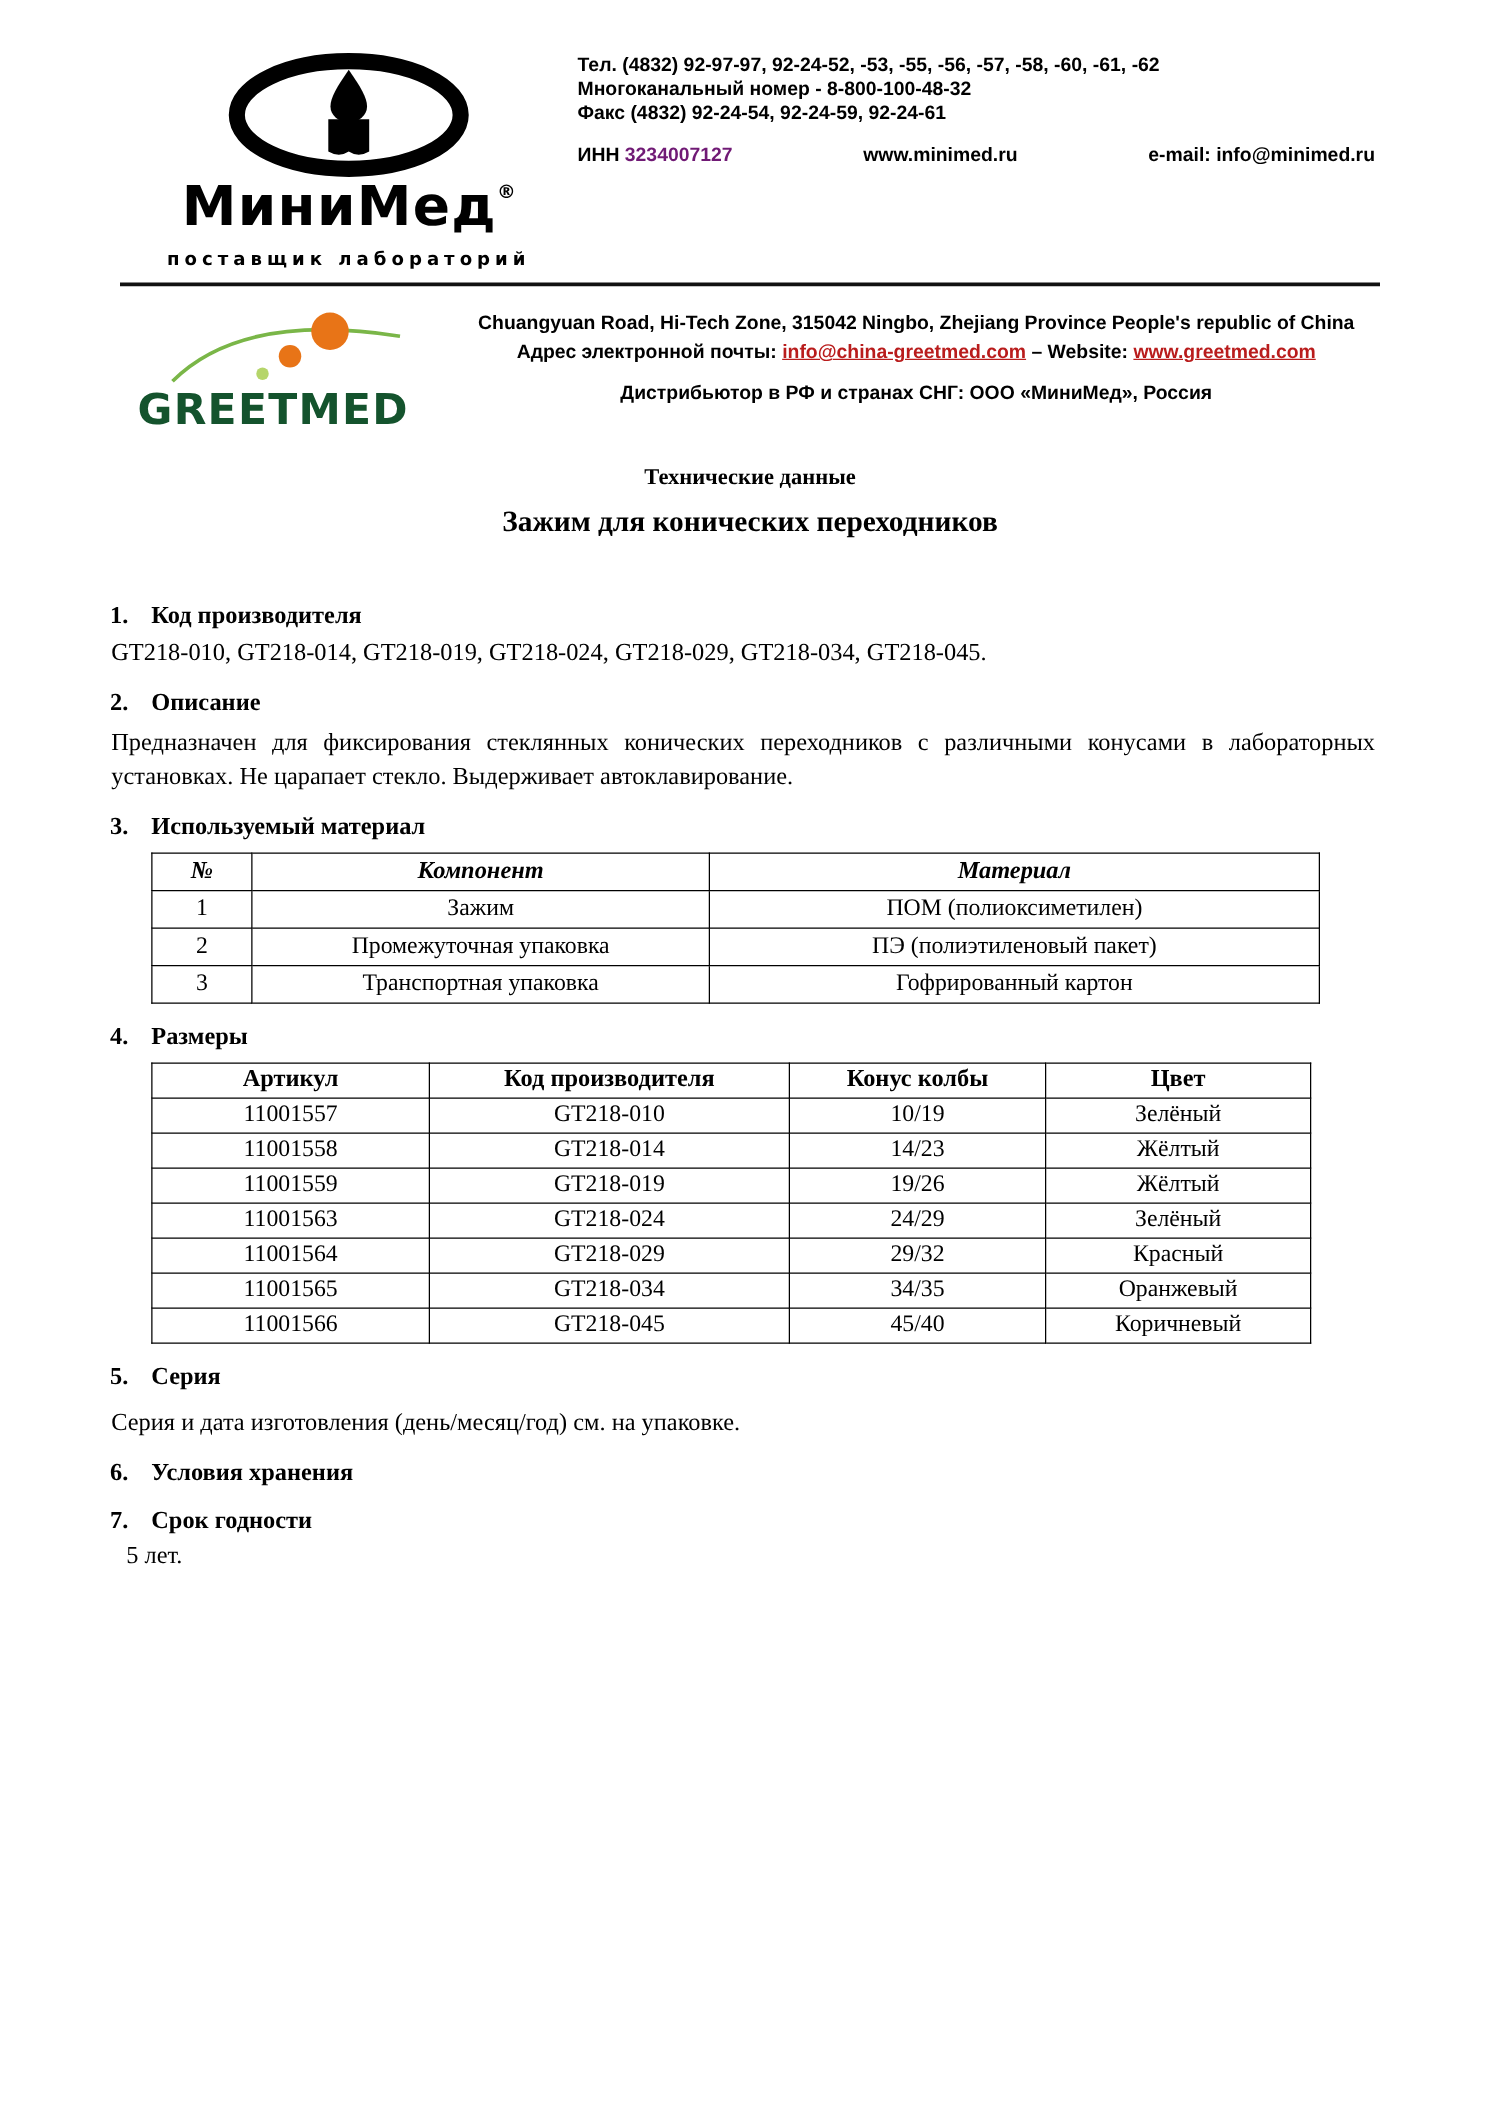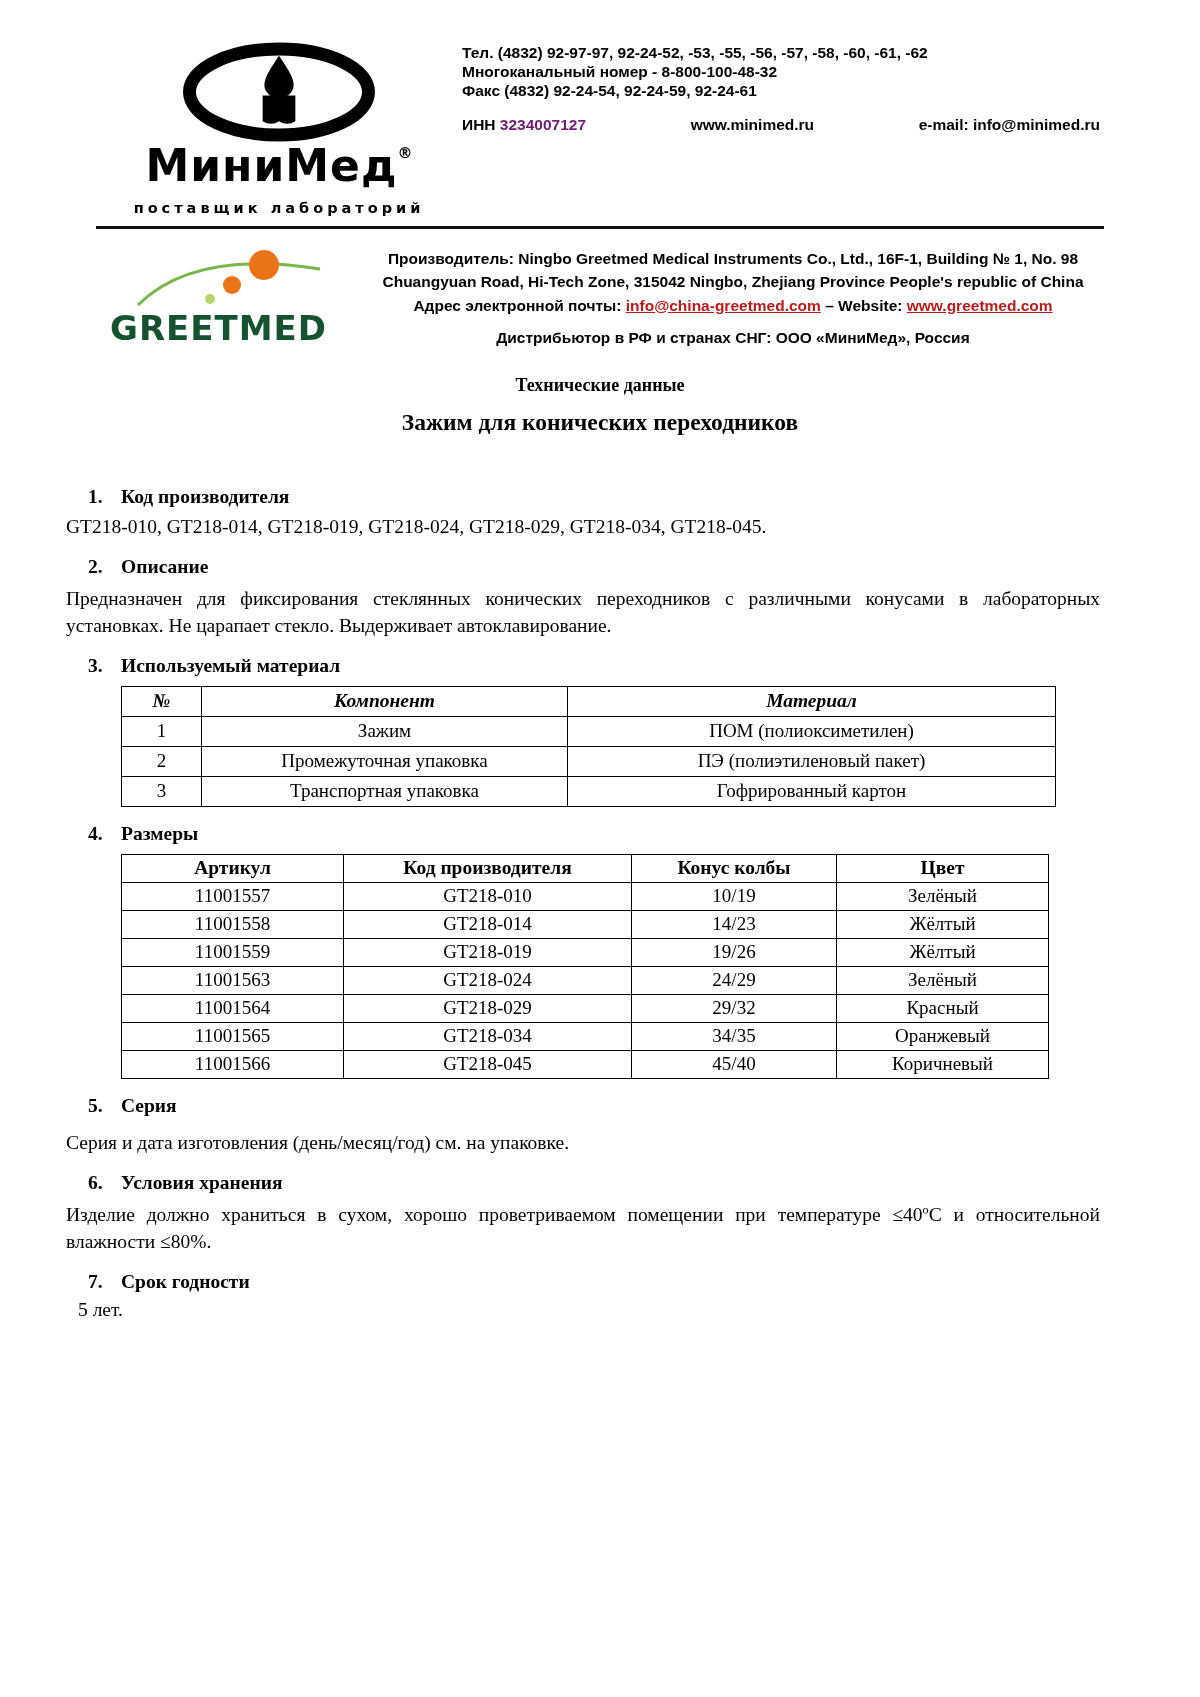--- a/index.html
+++ b/index.html
@@ -33,21 +33,21 @@
   .mfr-dist { margin-top:9px; }
 
   
   .doc-title { text-align:center; margin-top:26px; font-weight:bold; font-size:18px; }
   .doc-subtitle { text-align:center; margin-top:13px; font-weight:bold; font-size:23.5px; }
 
   
   .section { margin-top:16px; }
   .sec-head { display:flex; font-weight:bold; font-size:19.5px; padding-left:88px; }
   .sec-num { width:33px; flex:0 0 33px; }
-  .sec-body { padding-left:66px; padding-right:100px; font-size:19.5px; margin-top:8px; line-height:1.35; }
+  .sec-body { padding-left:89px; padding-right:100px; font-size:19.5px; margin-top:8px; line-height:1.35; }
   .just { text-align:justify; }
   #sec1 { margin-top:50px; }
   #sec1 .sec-body { margin-top:6px; }
   #sec5 .sec-body { margin-top:13px; }
   #sec7 .sec-body { margin-top:4px;margin-left:12px; }
 
   
   table { border-collapse:collapse; margin-left:121px; margin-top:9px; table-layout:fixed; }
   td, th { border:1.5px solid #000; text-align:center; font-size:19px; padding:1px 6px; font-family:"Liberation Serif", serif; overflow:hidden; }
   .mat-table td, .mat-table th { height:30px; }
@@ -94,21 +94,20 @@
     <div class="greetmed">
       <svg width="220" height="66" viewBox="0 0 220 66">
         <path d="M14 62 Q70 6 196 26" fill="none" stroke="#7ab648" stroke-width="3"></path>
         <circle cx="140" cy="22" r="15" fill="#e87417"></circle>
         <circle cx="108" cy="42" r="9" fill="#e87417"></circle>
         <circle cx="86" cy="56" r="5" fill="#b5d56a"></circle>
       </svg>
       <div class="greetmed-text">GREETMED</div>
     </div>
     <div class="mfr-text">
-      <div>Производитель: Ningbo Greetmed Medical Instruments Co., Ltd., 16F-1, Building № 1, No. 98</div>
       <div>Chuangyuan Road, Hi-Tech Zone, 315042 Ningbo, Zhejiang Province People's republic of China</div>
       <div>
         <span>Адрес электронной почты:</span>
         <a href="#">info@china-greetmed.com</a>
         <span>– Website:</span>
         <a href="#">www.greetmed.com</a>
       </div>
       <div class="mfr-dist">Дистрибьютор в РФ и странах СНГ: ООО «МиниМед», Россия</div>
     </div>
   </section>
@@ -239,21 +238,20 @@
       <span>Серия</span>
     </div>
     <p class="sec-body">Серия и дата изготовления (день/месяц/год) см. на упаковке.</p>
   </div>
 
   <div class="section" id="sec6">
     <div class="sec-head">
       <span class="sec-num">6.</span>
       <span>Условия хранения</span>
     </div>
-    <p class="sec-body just">Изделие должно храниться в сухом, хорошо проветриваемом помещении при температуре ≤40ºС и относительной влажности ≤80%.</p>
   </div>
 
   <div class="section" id="sec7">
     <div class="sec-head">
       <span class="sec-num">7.</span>
       <span>Срок годности</span>
     </div>
     <p class="sec-body">5 лет.</p>
   </div>
 

